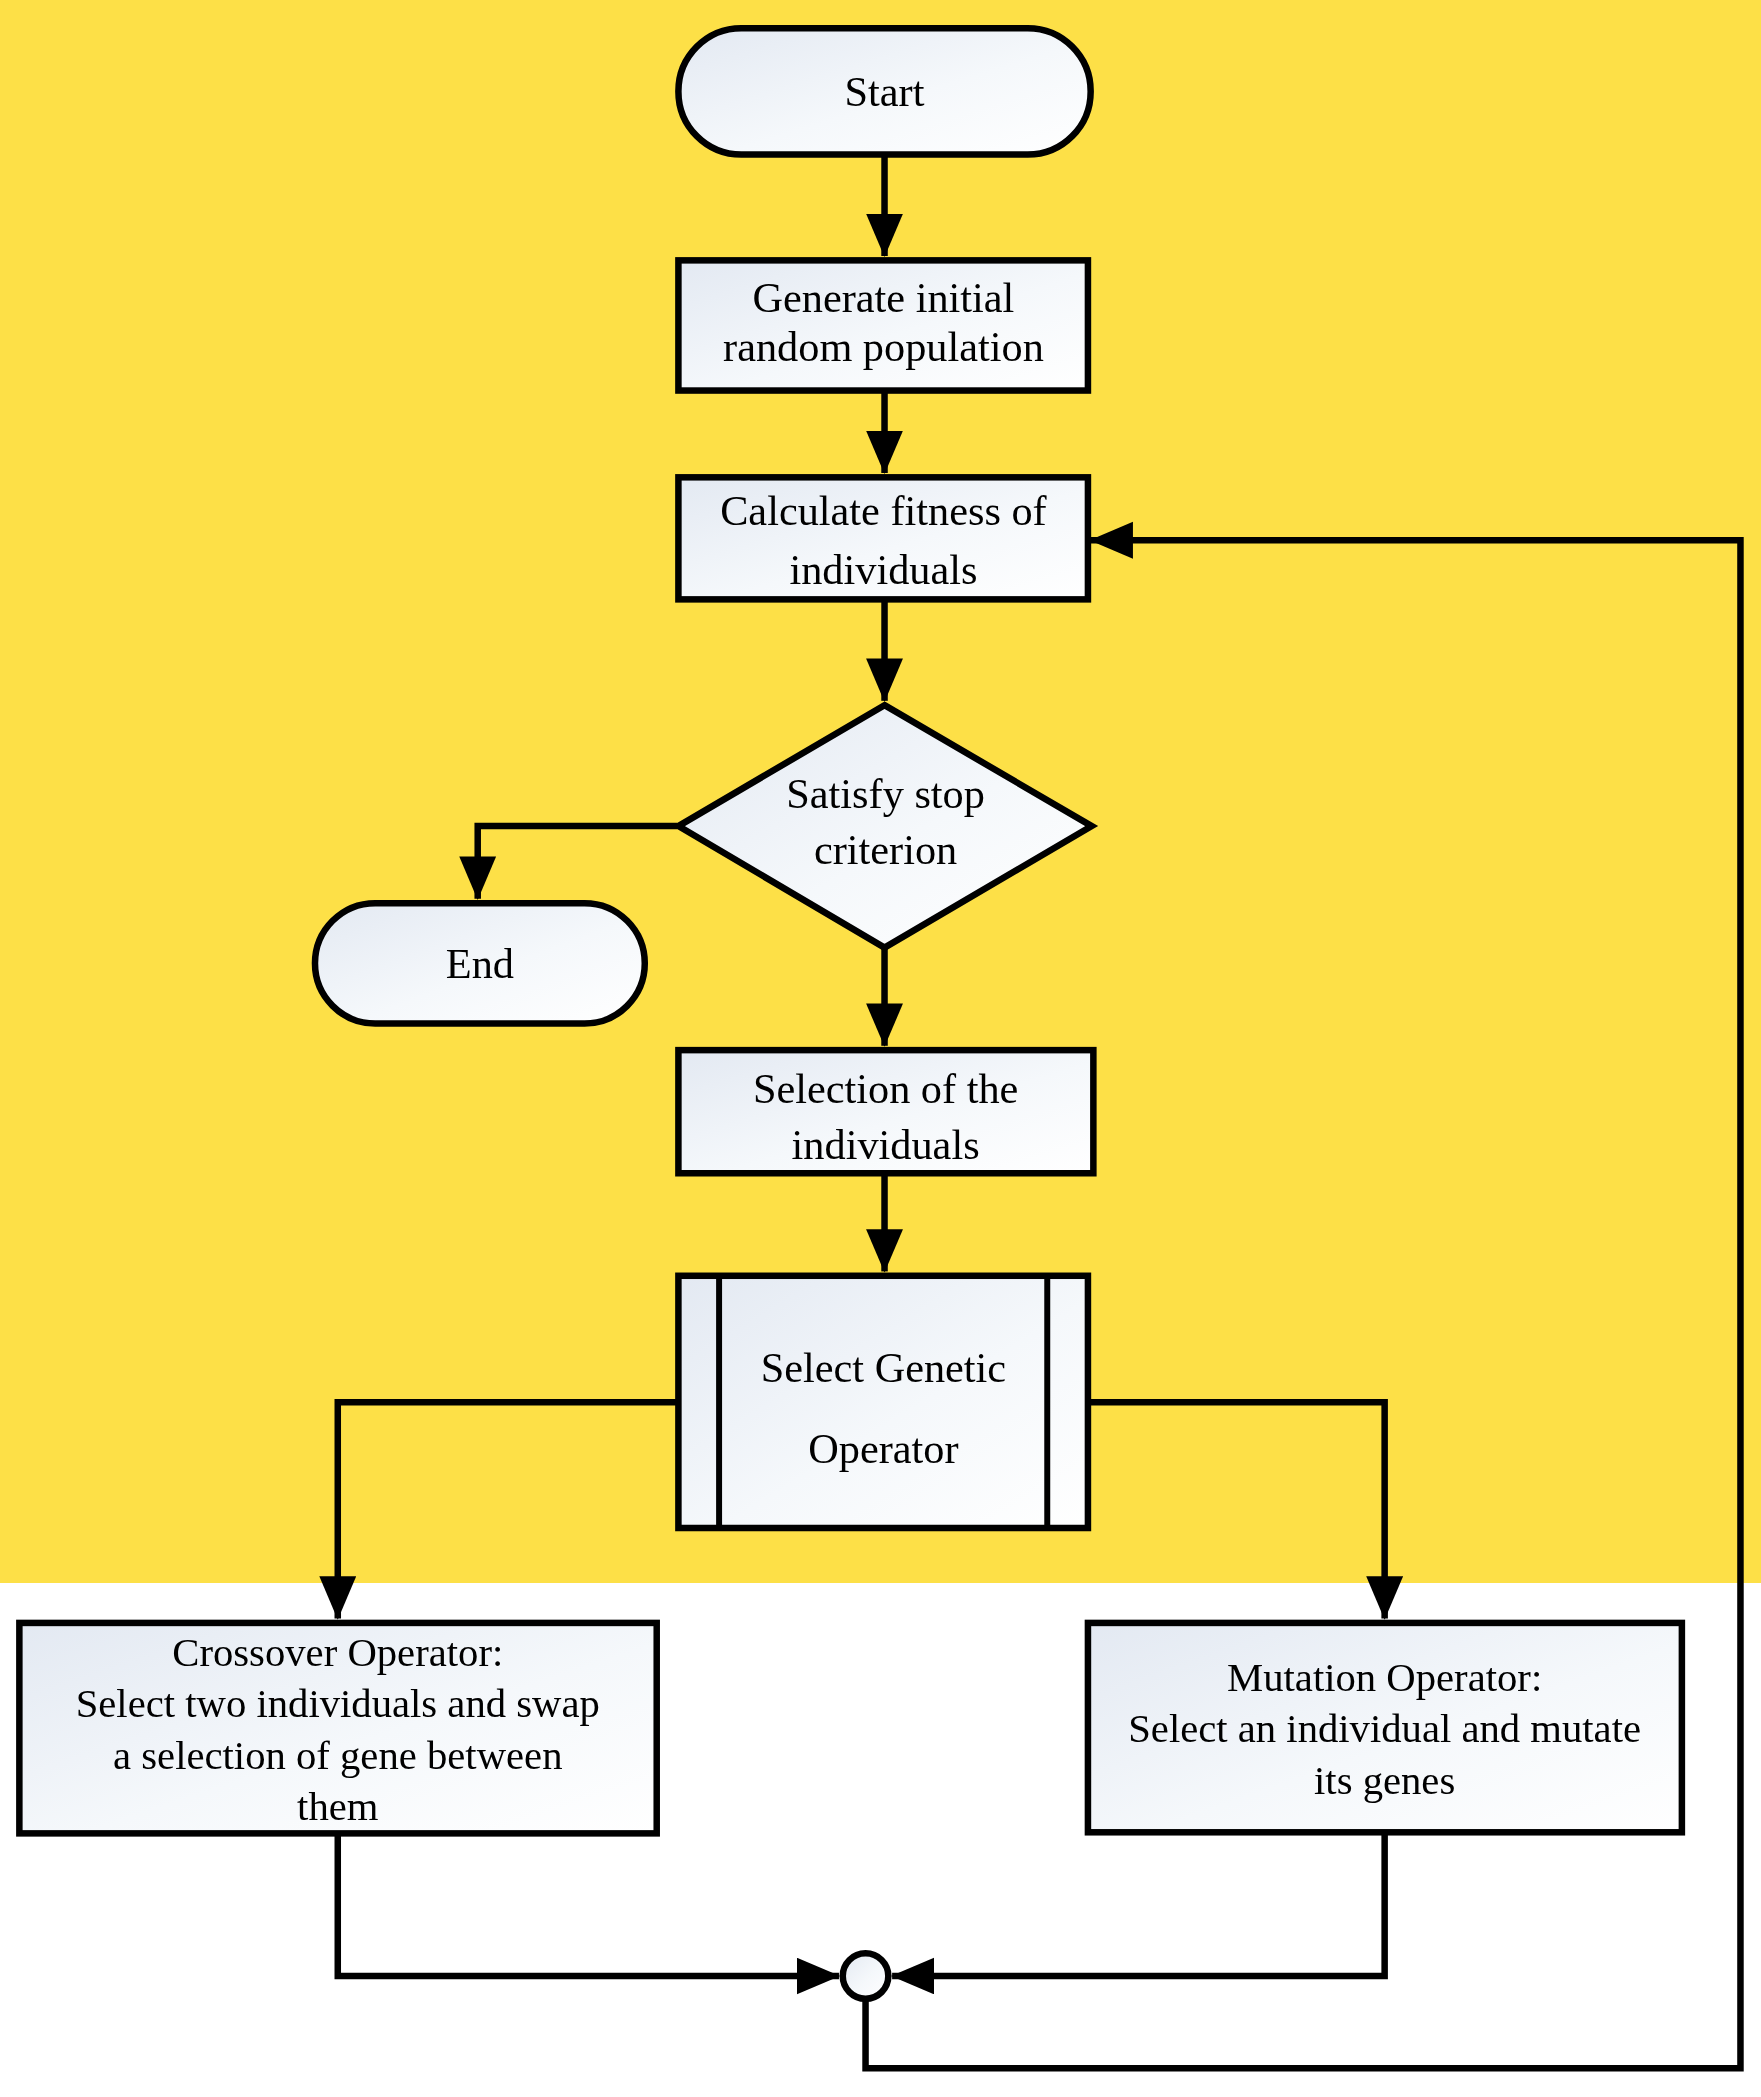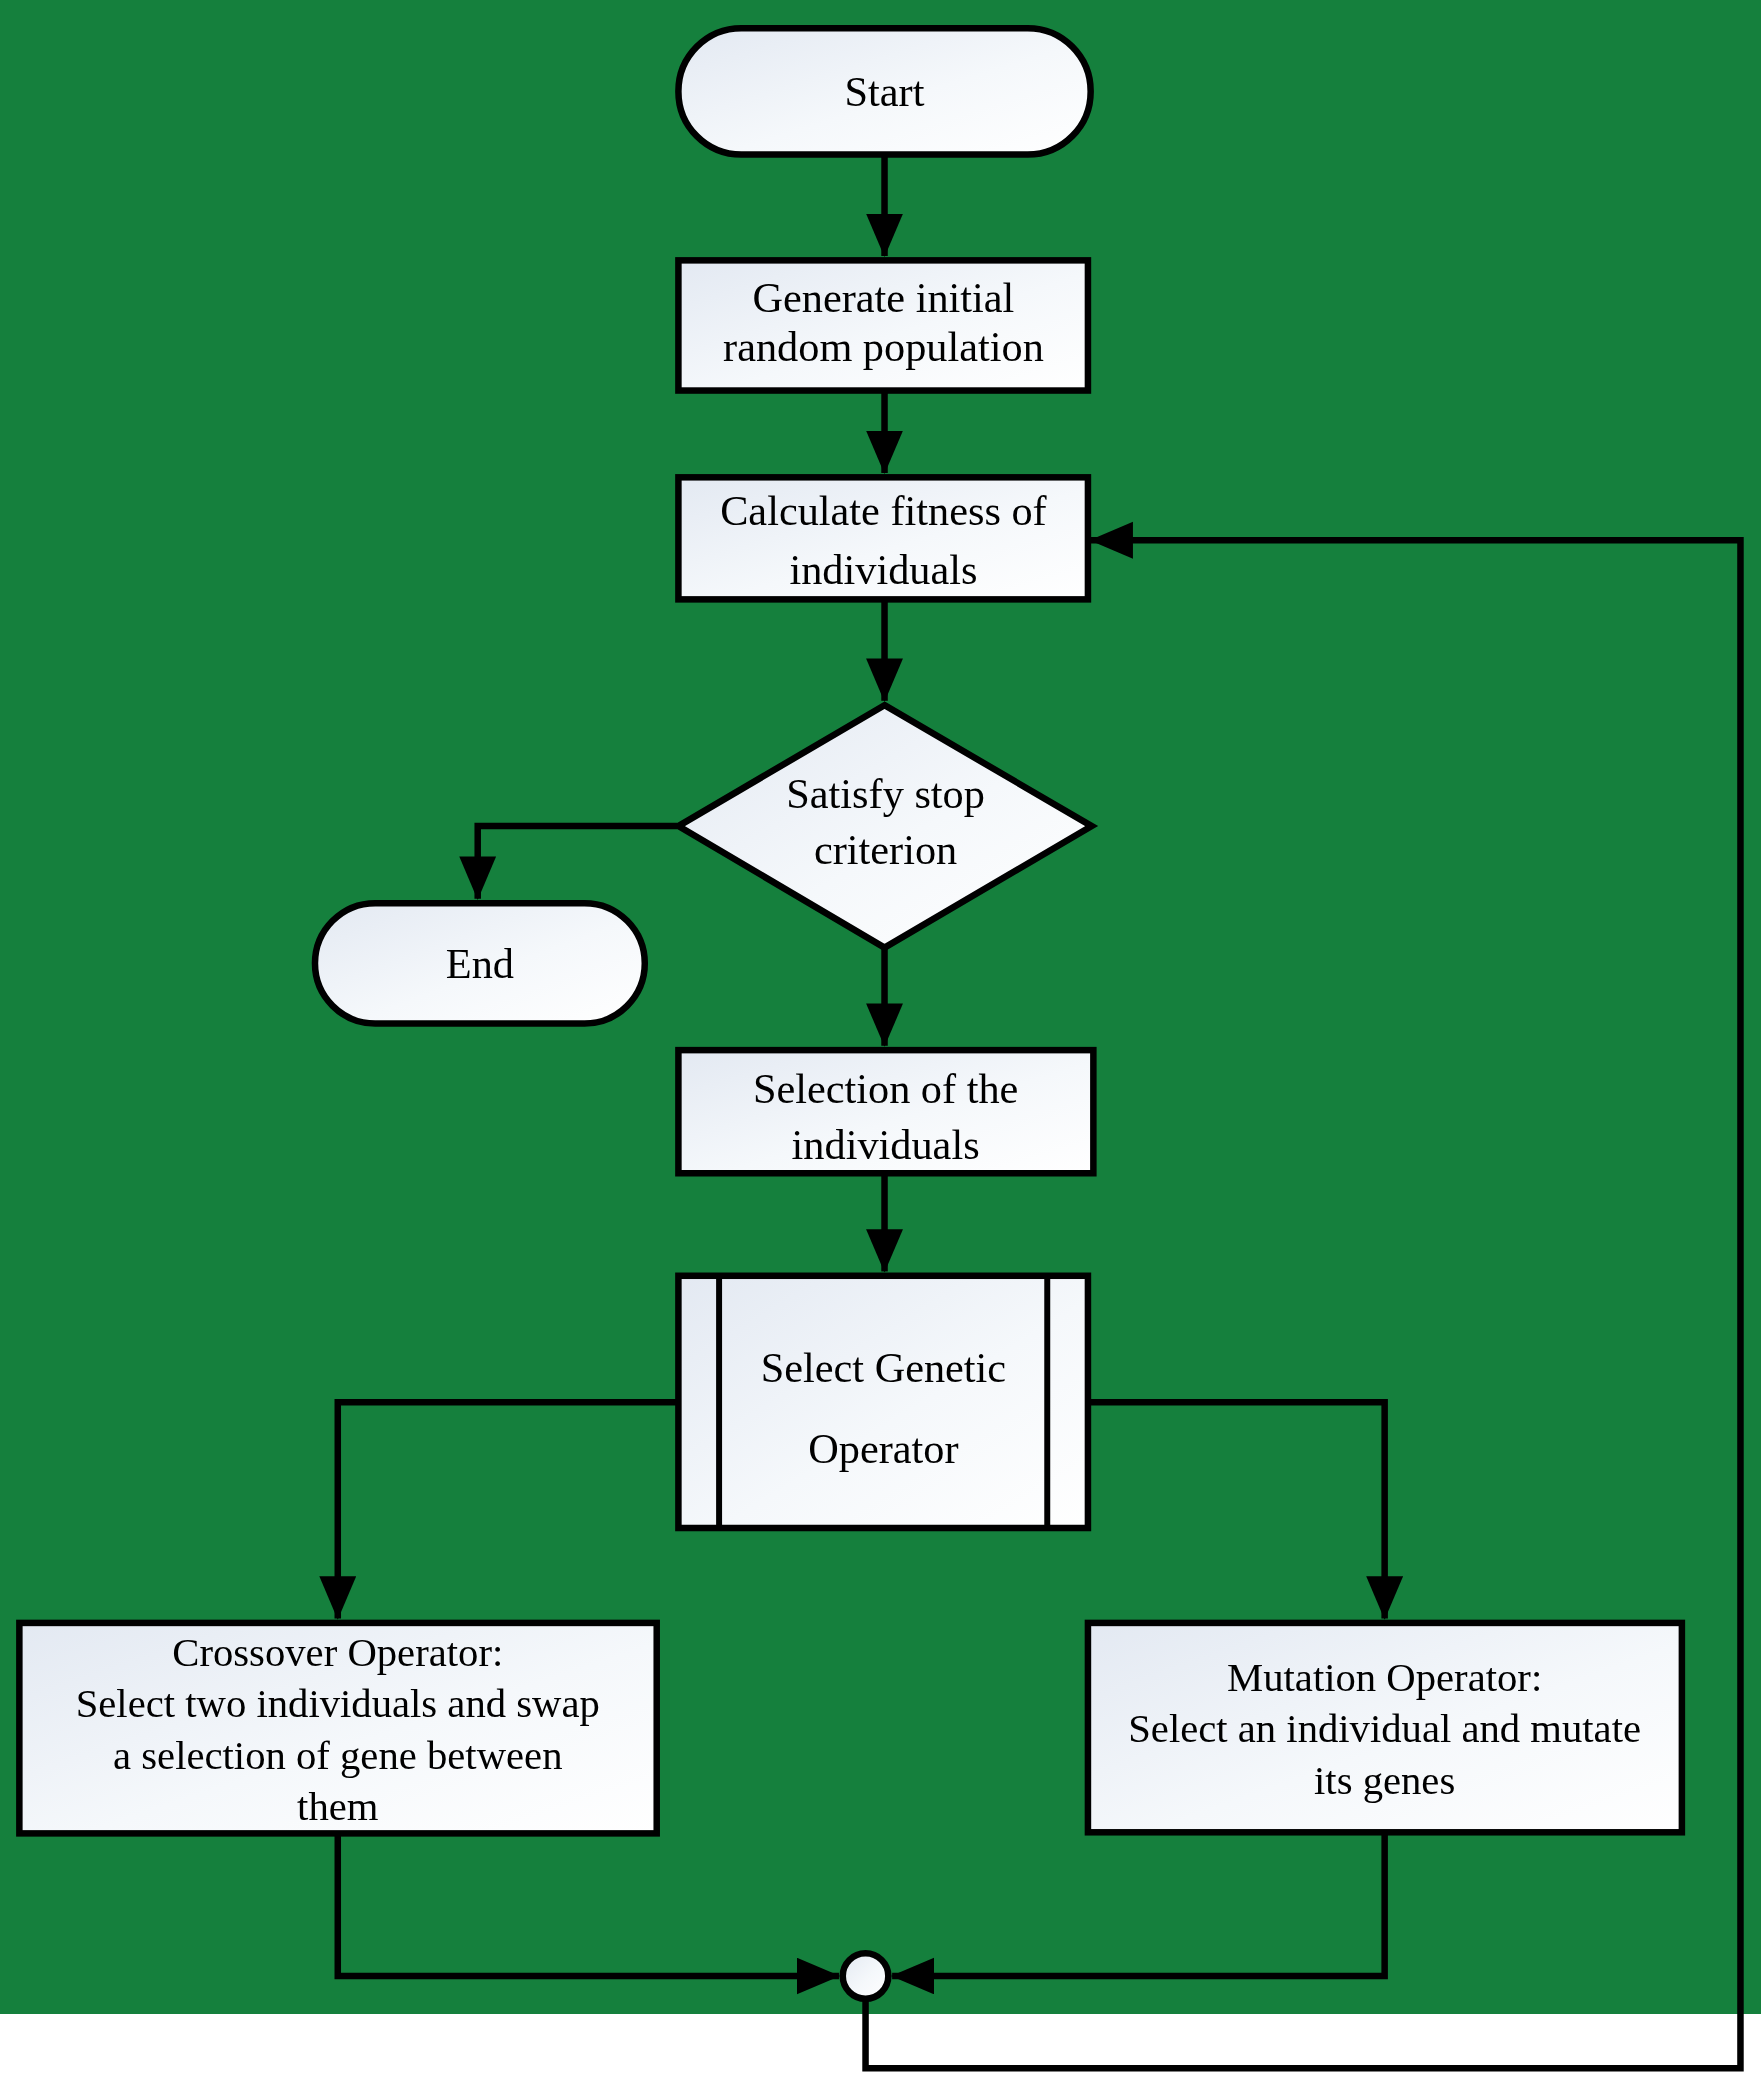--- a/index.html
+++ b/index.html
@@ -4,23 +4,23 @@
 <style>
   html, body {
     margin: 0;
     padding: 0;
     background: #ffffff;
     width: 1762px;
     height: 2097px;
   }
   #flowchart-canvas {
     width: 1762px;
-    height: 2014px;
+    height: 1583px;
     position: relative;
-    background: #15803d;
+    background: #fde047;
   }
   svg { display: block; }
   .shape {
     fill: url(#shapeGradient);
     stroke: #000000;
     stroke-width: 12;
   }
   .inner-line {
     stroke: #000000;
     stroke-width: 11;

